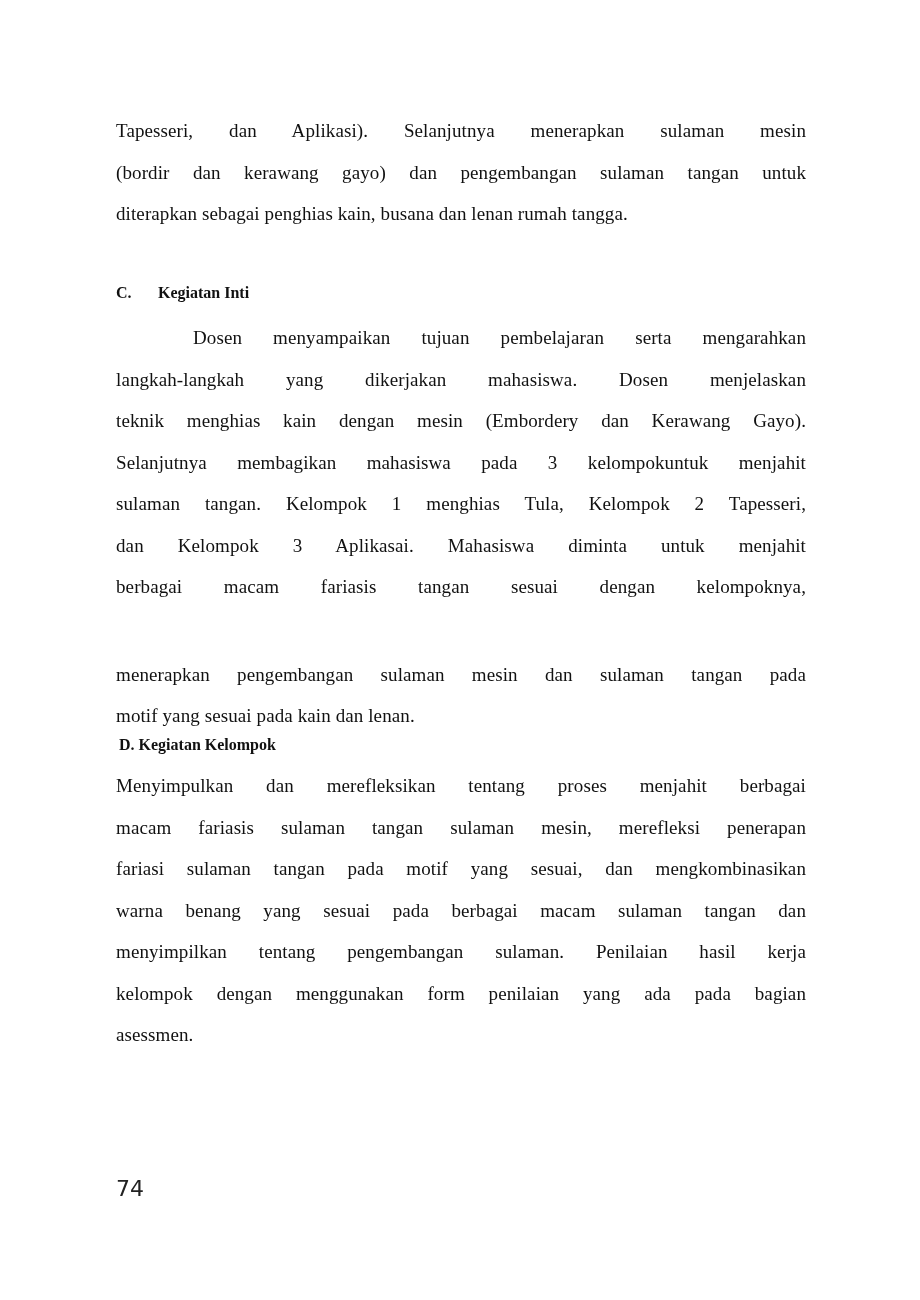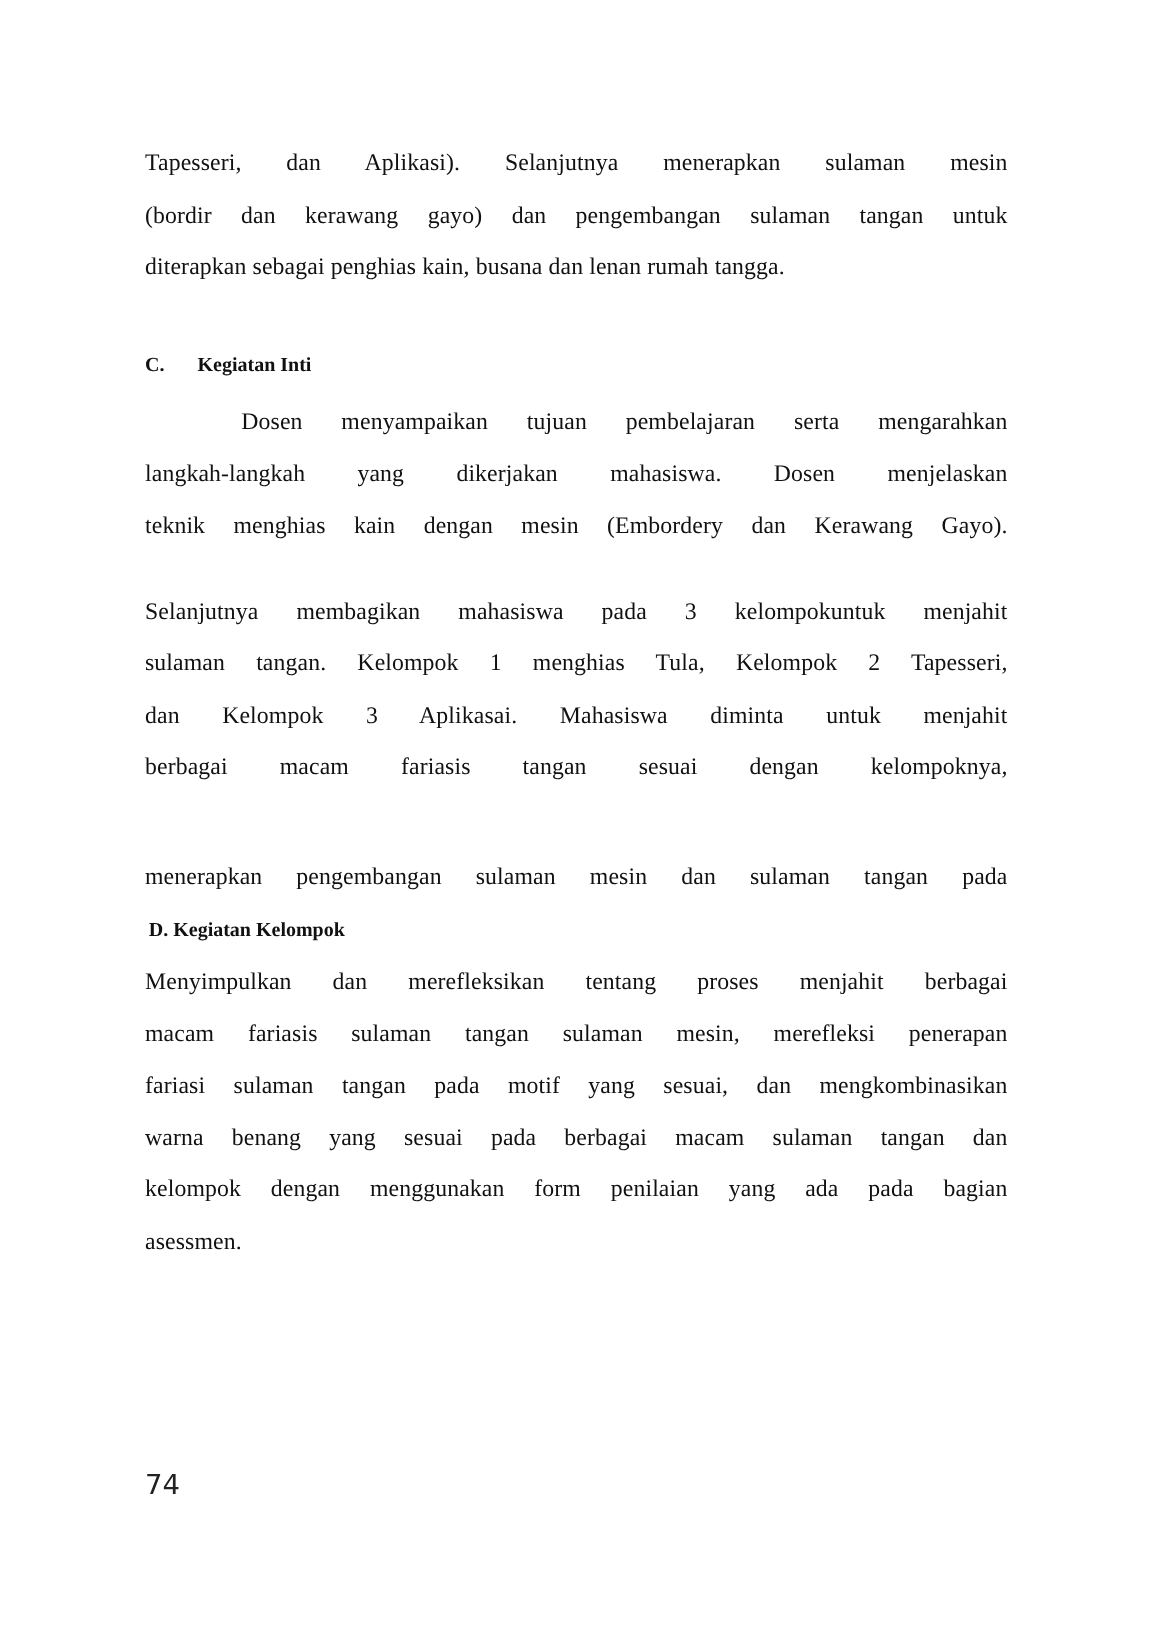--- a/index.html
+++ b/index.html
@@ -74,33 +74,35 @@
   </div>
 
   <div class="heading heading-c">
     <span class="letter">C.</span><span>Kegiatan Inti</span>
   </div>
 
   <div class="block para-2">
     <span class="line indent" style="white-space: normal;">Dosen menyampaikan tujuan pembelajaran serta mengarahkan</span>
     <span class="line" style="white-space: normal;">langkah-langkah yang dikerjakan mahasiswa. Dosen menjelaskan</span>
     <span class="line" style="white-space: normal;">teknik menghias kain dengan mesin (Embordery dan Kerawang Gayo).</span>
-    <span class="line" style="white-space: normal; margin-top: 27px;">Selanjutnya membagikan mahasiswa pada 3 kelompokuntuk menjahit</span>
+    <span class="line" style="white-space: normal;">Selanjutnya membagikan mahasiswa pada 3 kelompokuntuk menjahit</span>
     <span class="line" style="white-space: normal;">sulaman tangan. Kelompok 1 menghias Tula, Kelompok 2 Tapesseri,</span>
     <span class="line" style="white-space: normal;">dan Kelompok 3 Aplikasai. Mahasiswa diminta untuk menjahit</span>
     <span class="line" style="white-space: normal;">berbagai macam fariasis tangan sesuai dengan kelompoknya,</span>
     <span class="line" style="white-space: normal; margin-top: 46px;">menerapkan pengembangan sulaman mesin dan sulaman tangan pada</span>
+    <span class="line last" style="white-space: normal;">motif yang sesuai pada kain dan lenan.</span>
   </div>
 
   <div class="heading heading-d">D. Kegiatan Kelompok</div>
 
   <div class="block para-3">
     <span class="line" style="white-space: normal;">Menyimpulkan dan merefleksikan tentang proses menjahit berbagai</span>
     <span class="line" style="white-space: normal;">macam fariasis sulaman tangan sulaman mesin, merefleksi penerapan</span>
     <span class="line" style="white-space: normal;">fariasi sulaman tangan pada motif yang sesuai, dan mengkombinasikan</span>
     <span class="line" style="white-space: normal;">warna benang yang sesuai pada berbagai macam sulaman tangan dan</span>
+    <span class="line" style="white-space: normal;">menyimpilkan tentang pengembangan sulaman. Penilaian hasil kerja</span>
     <span class="line" style="white-space: normal;">kelompok dengan menggunakan form penilaian yang ada pada bagian</span>
     <span class="line last" style="white-space: normal;">asessmen.</span>
   </div>
 
   <div class="page-number">74</div>
 
 </div>
 
 </body></html>

